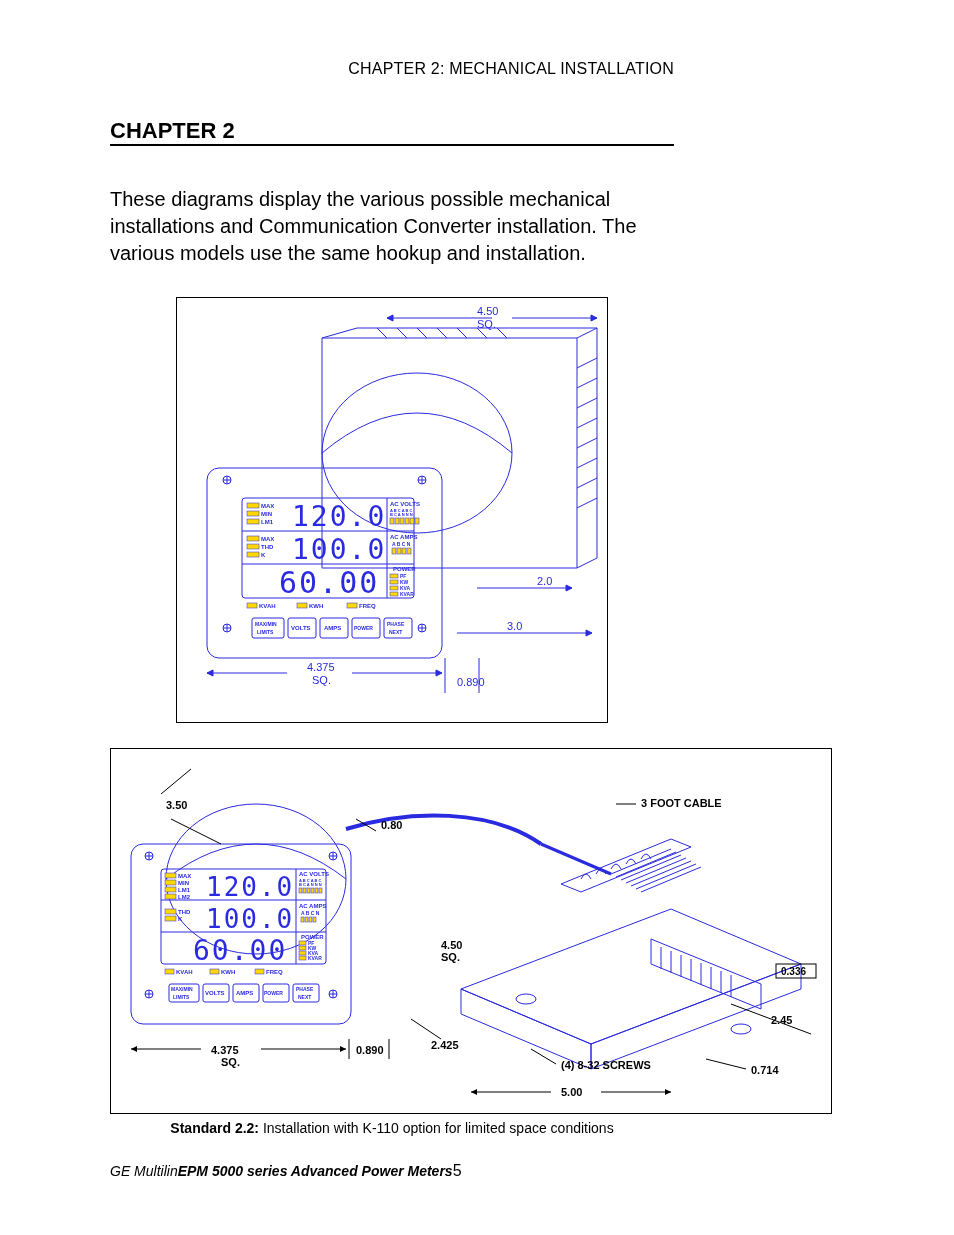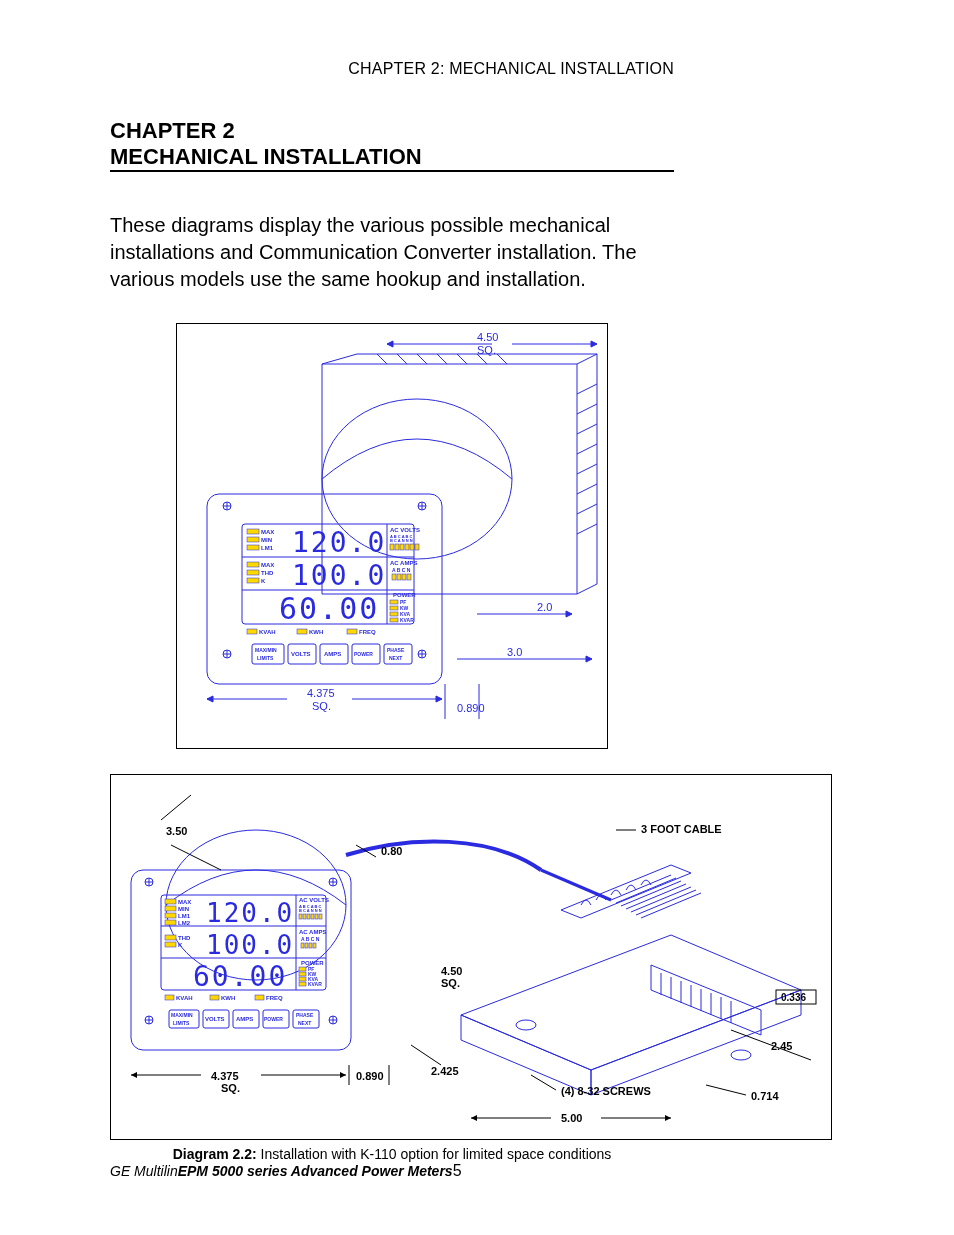--- a/index.html
+++ b/index.html
@@ -72,21 +72,20 @@
 </style>
 </head>
 <body>
 
 <div class="page">
 
   <div class="running-header">CHAPTER 2: MECHANICAL INSTALLATION</div>
 
   <div class="chapter-head">
     <div class="line">CHAPTER 2</div>
-    <div class="line">MECHANICAL INSTALLATION</div>
   </div>
 
   <div class="intro">These diagrams display the various possible mechanical installations and Communication Converter installation. The various models use the same hookup and installation.</div>
 
   <div class="figure-wrap">
     <div class="figure-border">
       <svg width="430" height="420" viewBox="0 0 430 420">
 
         <g class="blue">
 
@@ -448,21 +447,21 @@
         <text x="670" y="226" style="font-size:10px;font-weight:bold">0.336</text>
 
         <text x="660" y="275" style="font-size:11px;font-weight:bold">2.45</text>
         <line x1="620" y1="255" x2="700" y2="285" stroke="#000"></line>
 
         <text x="640" y="325" style="font-size:11px;font-weight:bold">0.714</text>
         <line x1="595" y1="310" x2="635" y2="320" stroke="#000"></line>
       </svg>
     </div>
     <div class="figure-caption">
-      <span class="lbl">Diagram 2.2:</span><span> Installation with K-110 option for limited space conditions</span>
+      <span class="lbl">Standard 2.2:</span><span> Installation with K-110 option for limited space conditions</span>
     </div>
   </div>
 
   <div class="footer">
     <span class="l">GE Multilin</span>
     <span class="c">EPM 5000 series Advanced Power Meters</span>
     <span class="r">5</span>
   </div>
 
 </div>

